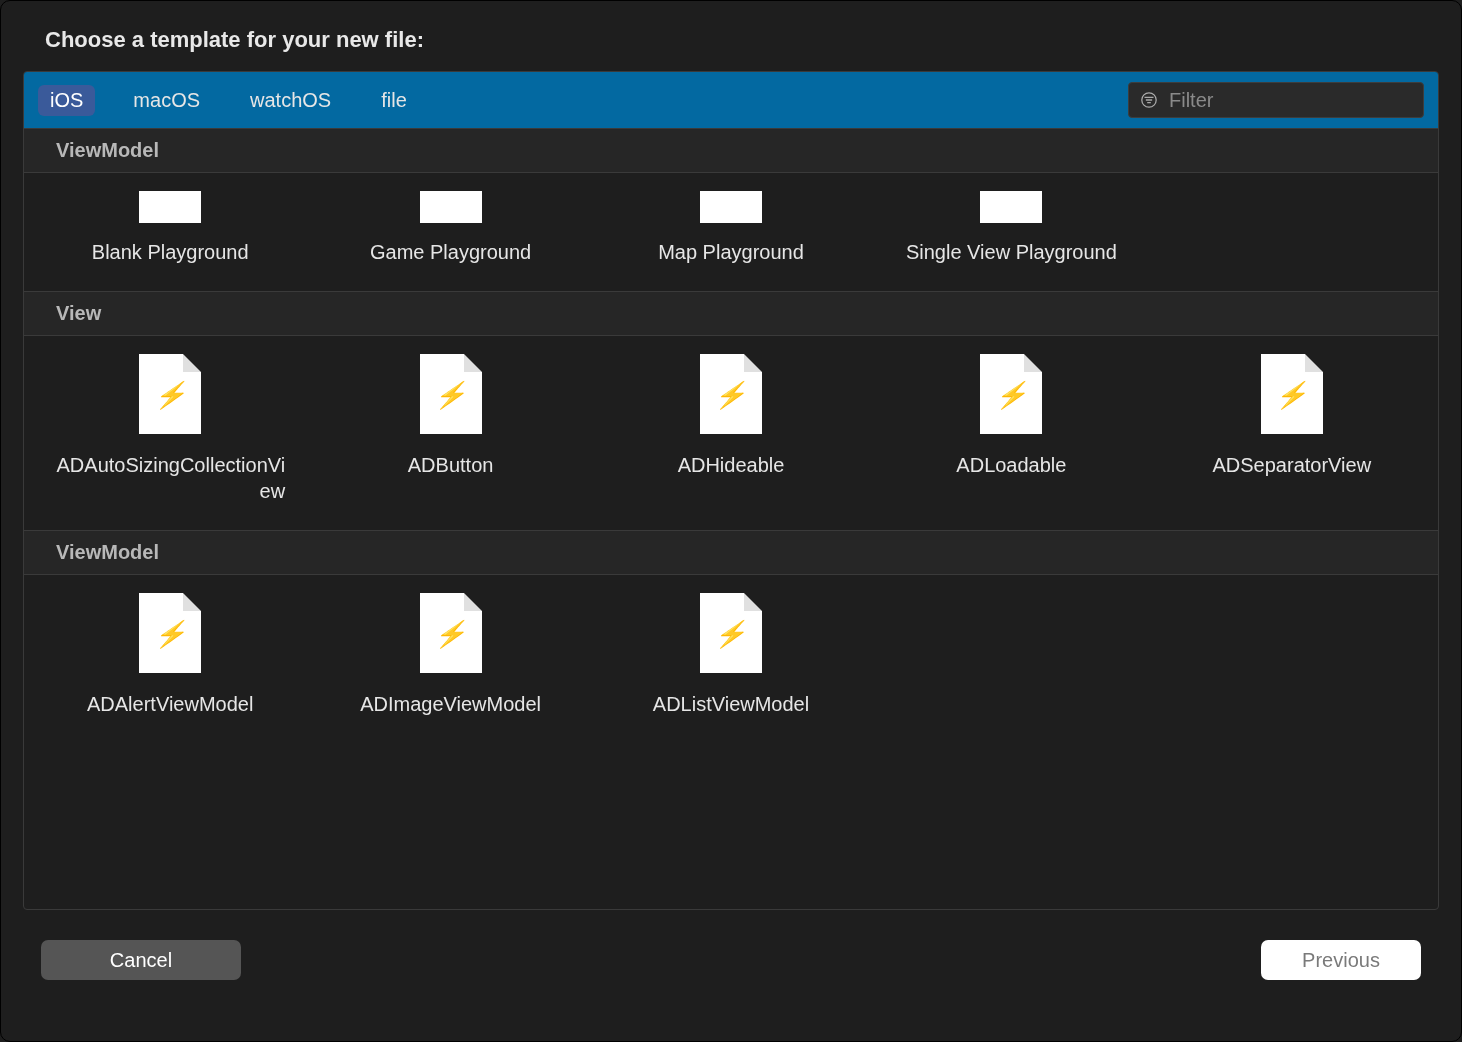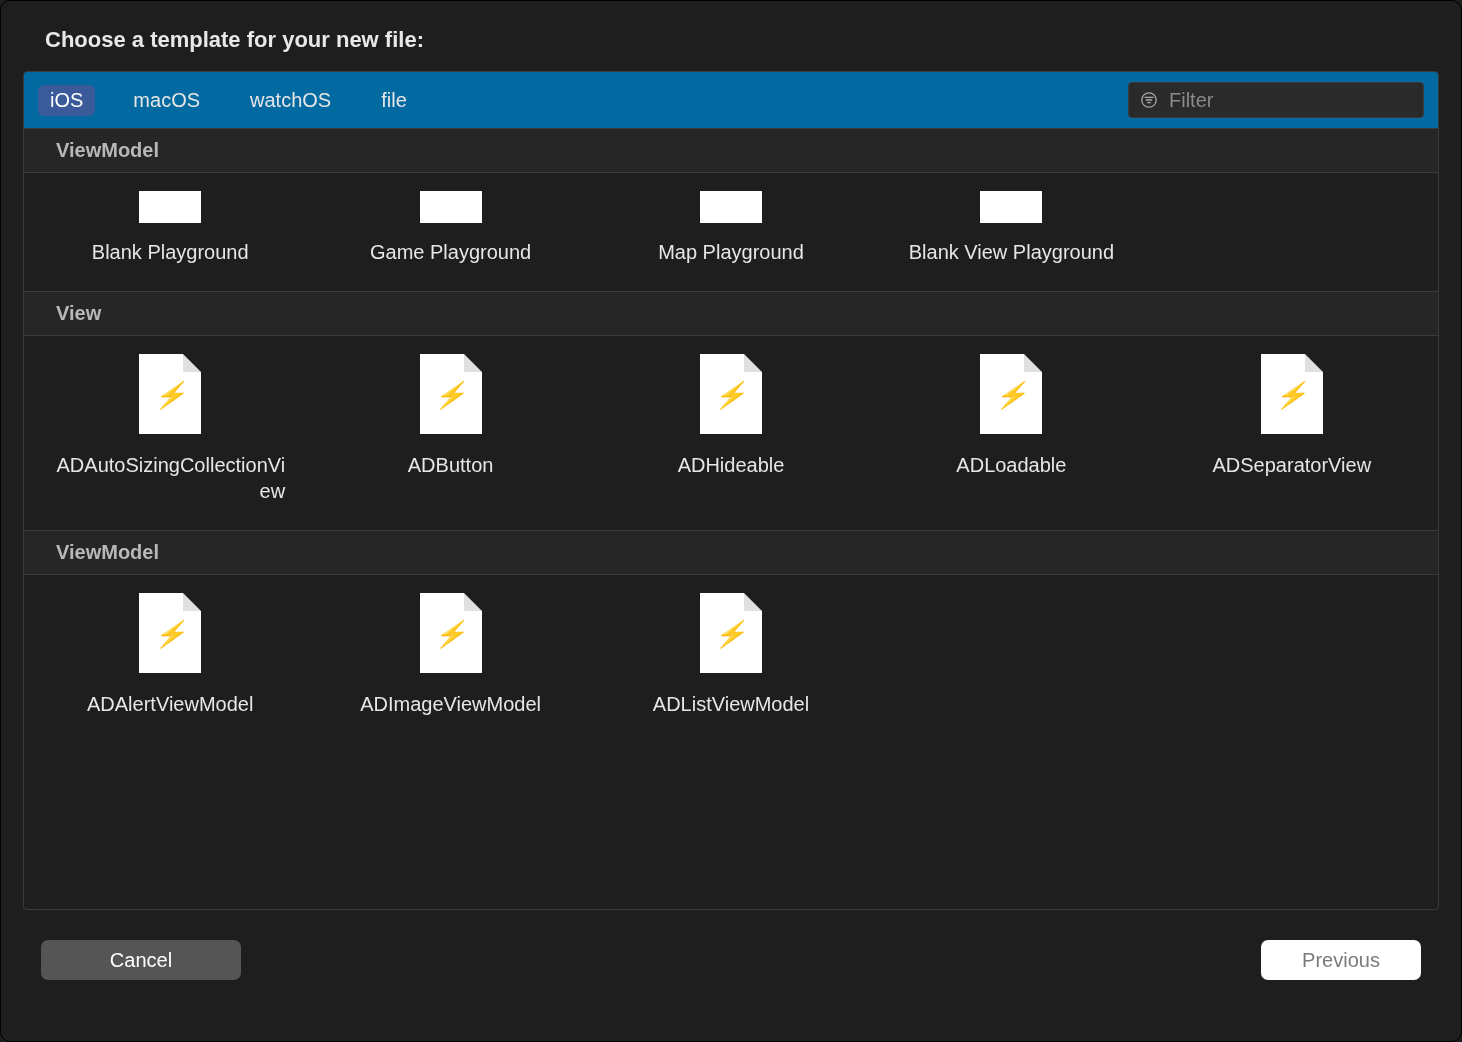--- a/index.html
+++ b/index.html
@@ -217,21 +217,21 @@
       <div class="item">
         <div class="file-icon cut"></div>
         <div class="item-label">Game Playground</div>
       </div>
       <div class="item">
         <div class="file-icon cut"></div>
         <div class="item-label">Map Playground</div>
       </div>
       <div class="item">
         <div class="file-icon cut"></div>
-        <div class="item-label">Blank View Playground</div>
+        <div class="item-label">Single View Playground</div>
       </div>
     </div>
 
     <div class="section-header">View</div>
     <div class="grid">
       <div class="item">
         <div class="file-icon">
             <span class="glyph">⚡</span>
           </div>
         <div class="item-label">ADAutoSizingCollectionView</div>

